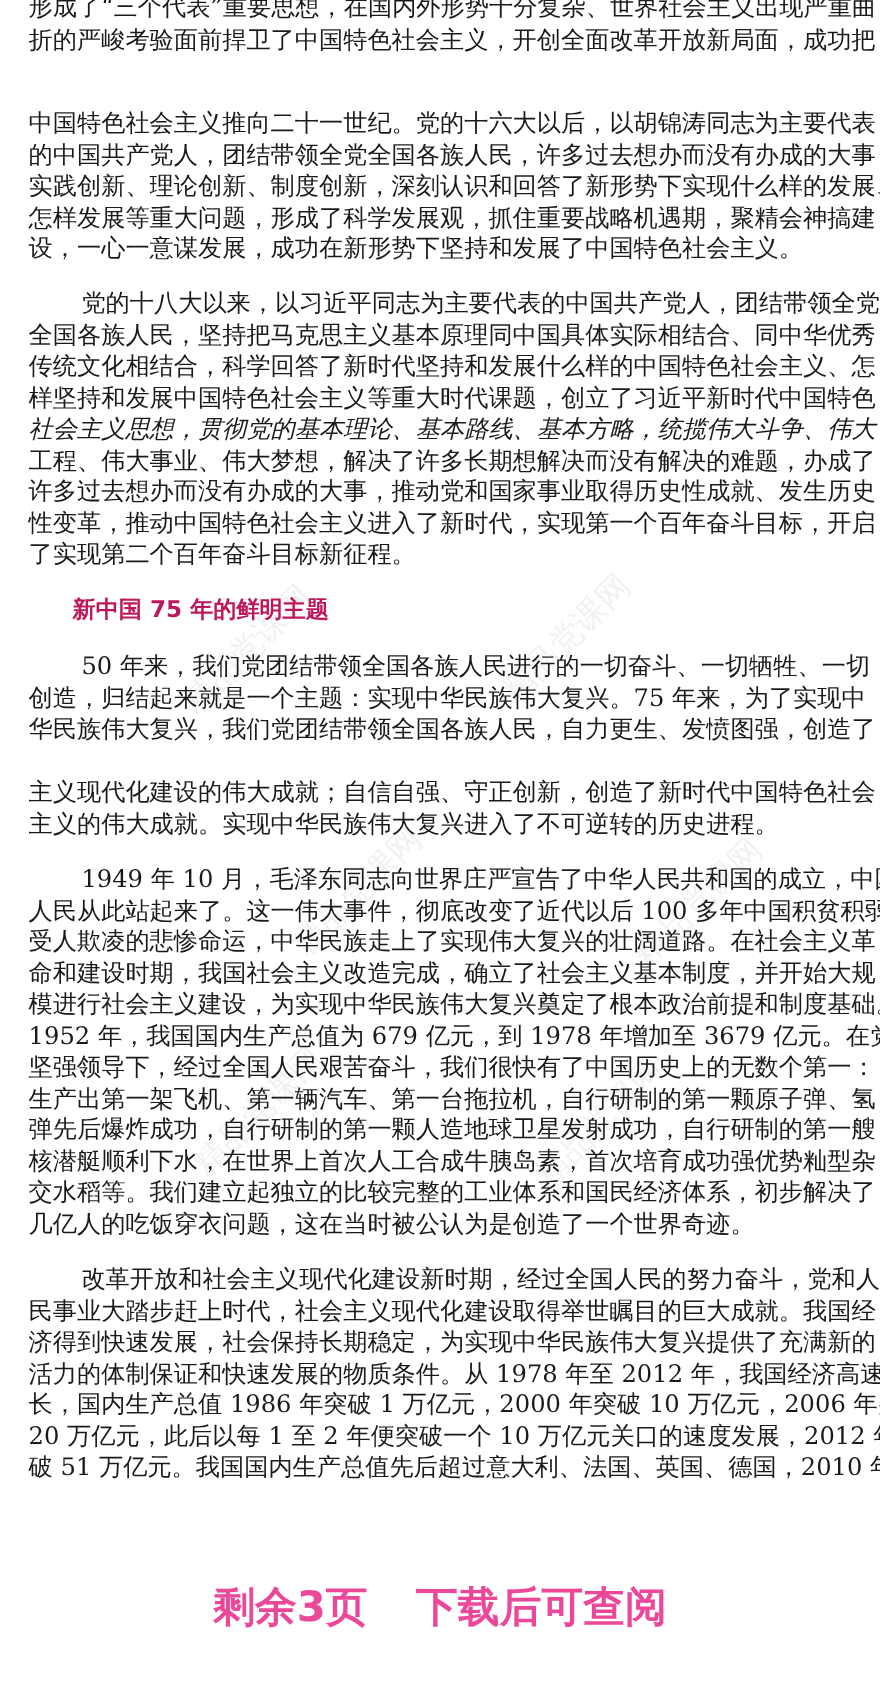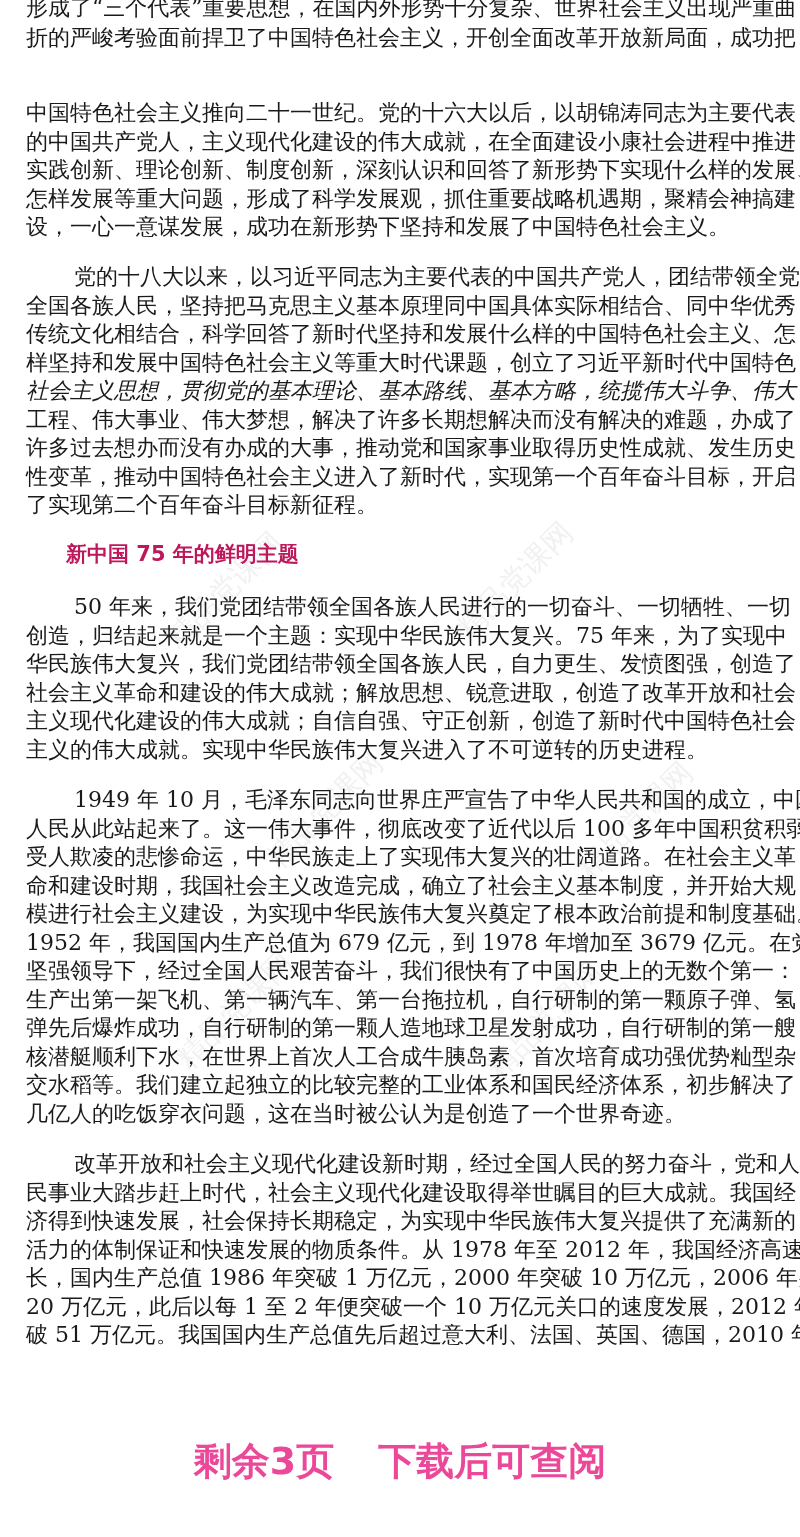--- a/index.html
+++ b/index.html
@@ -43,41 +43,40 @@
   <div class="watermark" style="left:440px; top:560px;">精品党课网</div>
   <div class="watermark" style="left:250px; top:790px;">精品党课网</div>
   <div class="watermark" style="left:560px; top:800px;">精品党课网</div>
   <div class="watermark" style="left:160px; top:990px;">精品党课网</div>
   <div class="watermark" style="left:470px; top:1000px;">精品党课网</div>
 
   <div class="line" style="top:-6px;">形成了“三个代表”重要思想，在国内外形势十分复杂、世界社会主义出现严重曲</div>
   <div class="line" style="top:24px;">折的严峻考验面前捍卫了中国特色社会主义，开创全面改革开放新局面，成功把</div>
 
   <div class="line" style="top:99px;">中国特色社会主义推向二十一世纪。党的十六大以后，以胡锦涛同志为主要代表</div>
-  <div class="line" style="top:128px;">的中国共产党人，主义现代化建设的伟大成就，在全面建设小康社会进程中推进</div>
+  <div class="line" style="top:128px;">的中国共产党人，团结带领全党全国各族人民，许多过去想办而没有办成的大事</div>
   <div class="line" style="top:156px;">实践创新、理论创新、制度创新，深刻认识和回答了新形势下实现什么样的发展、</div>
   <div class="line" style="top:185px;">怎样发展等重大问题，形成了科学发展观，抓住重要战略机遇期，聚精会神搞建</div>
   <div class="line last" style="top:213px;">设，一心一意谋发展，成功在新形势下坚持和发展了中国特色社会主义。</div>
 
   <div class="line indent" style="top:263px;">党的十八大以来，以习近平同志为主要代表的中国共产党人，团结带领全党</div>
   <div class="line" style="top:292px;">全国各族人民，坚持把马克思主义基本原理同中国具体实际相结合、同中华优秀</div>
   <div class="line" style="top:320px;">传统文化相结合，科学回答了新时代坚持和发展什么样的中国特色社会主义、怎</div>
   <div class="line" style="top:349px;">样坚持和发展中国特色社会主义等重大时代课题，创立了习近平新时代中国特色</div>
   <div class="line" style="top:377px;font-style:italic;">社会主义思想，贯彻党的基本理论、基本路线、基本方略，统揽伟大斗争、伟大</div>
   <div class="line" style="top:406px;">工程、伟大事业、伟大梦想，解决了许多长期想解决而没有解决的难题，办成了</div>
   <div class="line" style="top:434px;">许多过去想办而没有办成的大事，推动党和国家事业取得历史性成就、发生历史</div>
   <div class="line" style="top:463px;">性变革，推动中国特色社会主义进入了新时代，实现第一个百年奋斗目标，开启</div>
   <div class="line last" style="top:491px;">了实现第二个百年奋斗目标新征程。</div>
 
   <div class="heading">新中国 75 年的鲜明主题</div>
 
   <div class="line indent" style="top:593px;">50 年来，我们党团结带领全国各族人民进行的一切奋斗、一切牺牲、一切</div>
   <div class="line" style="top:622px;">创造，归结起来就是一个主题：实现中华民族伟大复兴。75 年来，为了实现中</div>
   <div class="line" style="top:650px;">华民族伟大复兴，我们党团结带领全国各族人民，自力更生、发愤图强，创造了</div>
-  <div class="line" style="top:679px;">社会主义革命和建设的伟大成就；解放思想、锐意进取，创造了改革开放和社会</div>
   <div class="line" style="top:707px;">主义现代化建设的伟大成就；自信自强、守正创新，创造了新时代中国特色社会</div>
   <div class="line last" style="top:736px;">主义的伟大成就。实现中华民族伟大复兴进入了不可逆转的历史进程。</div>
 
   <div class="line indent" style="top:786px;">1949 年 10 月，毛泽东同志向世界庄严宣告了中华人民共和国的成立，中国</div>
   <div class="line" style="top:815px;">人民从此站起来了。这一伟大事件，彻底改变了近代以后 100 多年中国积贫积弱、</div>
   <div class="line" style="top:843px;">受人欺凌的悲惨命运，中华民族走上了实现伟大复兴的壮阔道路。在社会主义革</div>
   <div class="line" style="top:872px;">命和建设时期，我国社会主义改造完成，确立了社会主义基本制度，并开始大规</div>
   <div class="line" style="top:900px;">模进行社会主义建设，为实现中华民族伟大复兴奠定了根本政治前提和制度基础。</div>
   <div class="line" style="top:929px;">1952 年，我国国内生产总值为 679 亿元，到 1978 年增加至 3679 亿元。在党的</div>
   <div class="line" style="top:957px;">坚强领导下，经过全国人民艰苦奋斗，我们很快有了中国历史上的无数个第一：</div>

